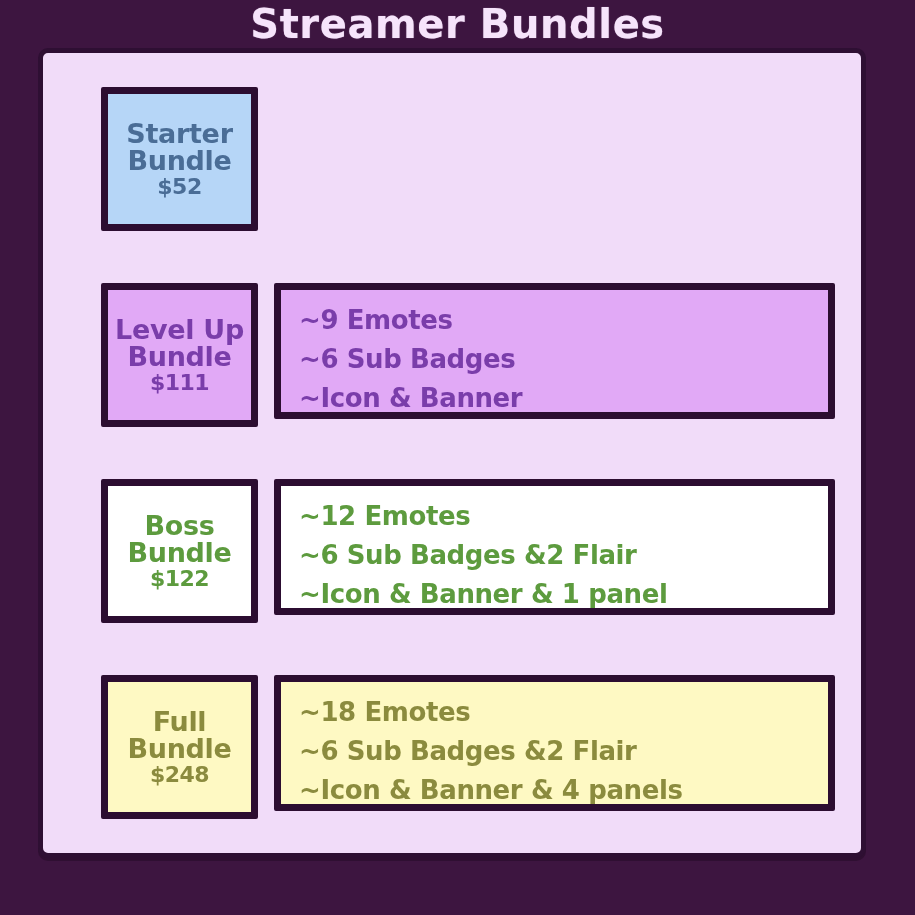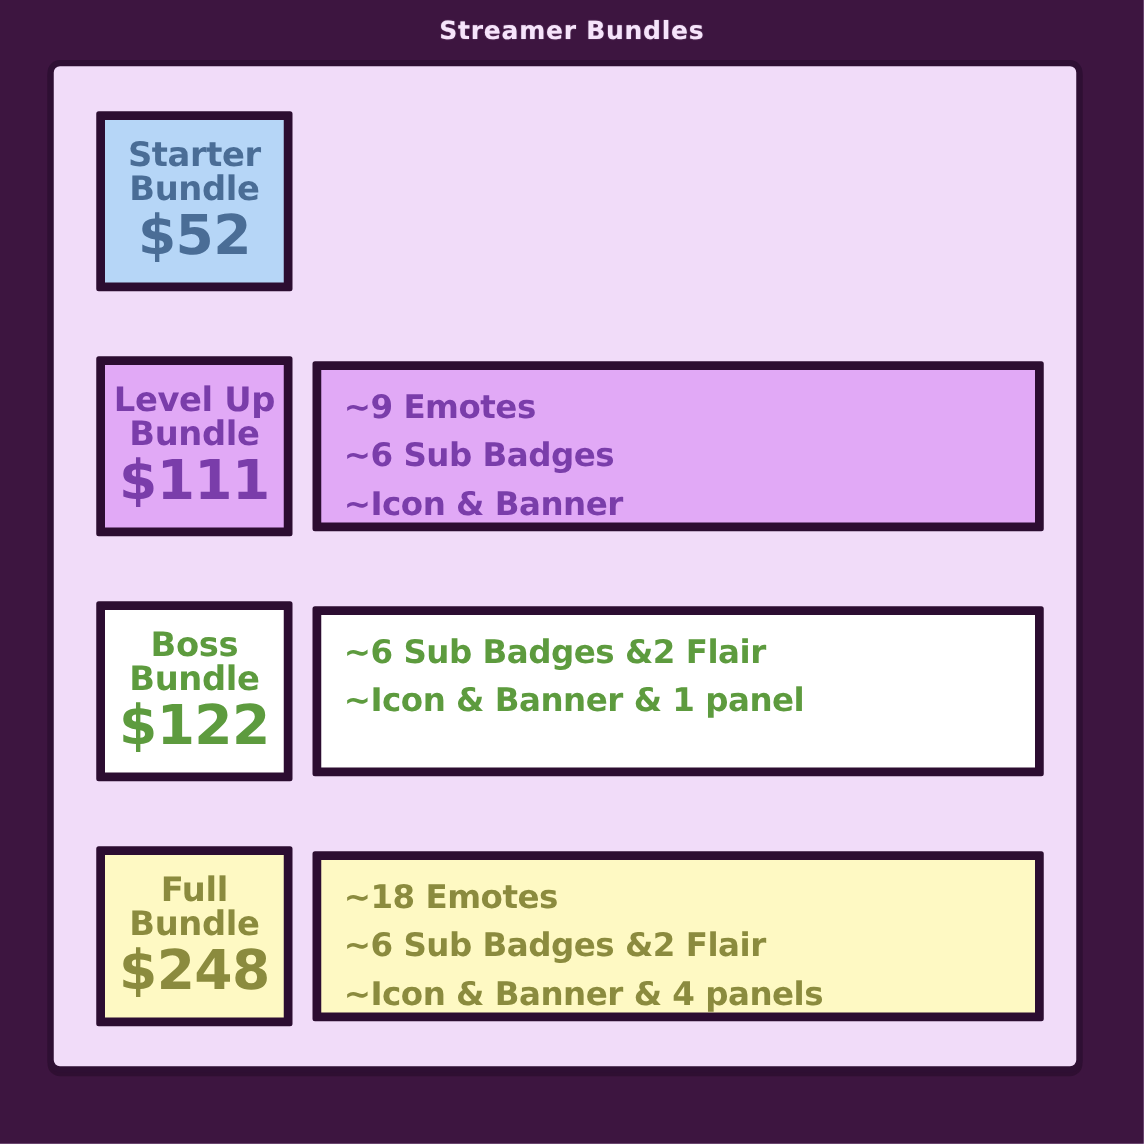--- a/index.html
+++ b/index.html
@@ -22,21 +22,21 @@
     left: 0;
     width: 915px;
     height: 48px;
     display: flex;
     align-items: center;
     justify-content: center;
   }
   #page-title {
     color: #f6e4fb;
     font-family: "DejaVu Sans", sans-serif;
-    font-size: 20px;
+    font-size: 40px;
     font-weight: bold;
     letter-spacing: 0.6px;
     line-height: 1;
     text-shadow: 0 0 1px rgba(246,228,251,0.55);
   }
 
   
   #bundle-panel {
     position: absolute;
     left: 38px;
@@ -50,22 +50,22 @@
     box-shadow: 0 3px 0 0 rgba(30,8,34,0.45);
     padding: 34px 26px 30px 34px;
     display: flex;
     flex-direction: column;
     justify-content: space-between;
   }
 
   
   .bundle-row {
     display: flex;
-    align-items: center;
     height: 148px;
+    margin-left: 24px;
   }
   .bundle-row + .bundle-row { margin-top: 0; }
 
   
   .bundle-name-box {
     width: 157px;
     height: 144px;
     border: 7px solid #2c0d31;
     box-sizing: border-box;
     display: flex;
@@ -79,21 +79,21 @@
     overflow: hidden;
   }
   .bundle-name-line {
     font-size: 27px;
     font-weight: bold;
     font-family: "DejaVu Sans", sans-serif;
     letter-spacing: -0.3px;
     white-space: nowrap;
   }
   .bundle-price {
-    font-size: 44px;
+    font-size: 22px;
     font-weight: bold;
     font-family: "DejaVu Sans", sans-serif;
     letter-spacing: -0.5px;
     margin-top: 1px;
     white-space: nowrap;
   }
 
   
   .bundle-features-box {
     margin-left: 16px;
@@ -172,20 +172,21 @@
     </div>
   </div>
 
   <div class="bundle-row tier-boss">
     <div class="bundle-name-box">
       <div class="bundle-name-line">Boss</div>
       <div class="bundle-name-line">Bundle</div>
       <div class="bundle-price">$122</div>
     </div>
     <div class="bundle-features-box">
+      <div class="feature-line">~12 Emotes</div>
       <div class="feature-line">~6 Sub Badges &amp;2 Flair</div>
       <div class="feature-line">~Icon &amp; Banner &amp; 1 panel</div>
     </div>
   </div>
 
   <div class="bundle-row tier-full">
     <div class="bundle-name-box">
       <div class="bundle-name-line">Full</div>
       <div class="bundle-name-line">Bundle</div>
       <div class="bundle-price">$248</div>

